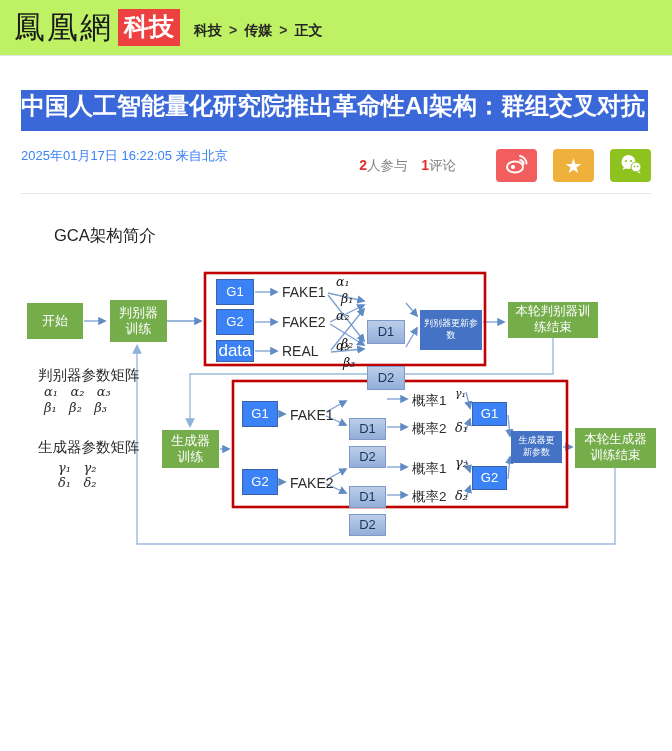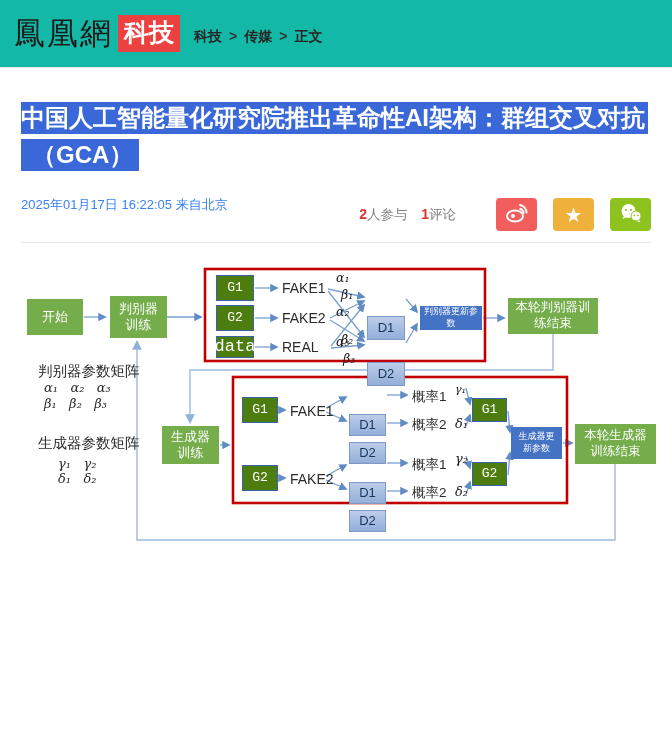--- a/index.html
+++ b/index.html
@@ -2,32 +2,32 @@
 <html><head>
 <meta charset="utf-8">
 <style>
   * { margin:0; padding:0; box-sizing:border-box; }
   html,body { background:#fff; }
   body {
     width:672px; height:751px; overflow:hidden; position:relative;
     font-family:"Liberation Sans","DejaVu Sans",sans-serif; color:#222;
   }
   
-  .site-header { display:flex; align-items:center; height:68px; padding-left:14px;
-    border-bottom:1px solid #e6e6e6; background:#14b8a6; }
+  .site-header { display:flex; align-items:center; height:56px; padding-left:14px;
+    border-bottom:1px solid #e6e6e6; background:#bef264; }
   .logo-text { font-family:"DejaVu Serif","Liberation Serif",serif; font-size:31px;
     color:#1a1a1a; letter-spacing:2px; font-weight:500; }
   .logo-badge { font-family:"DejaVu Serif","Liberation Serif",serif; background:#ed4141;
     color:#fff; font-size:25px; font-weight:bold; padding:1px 6px 3px; margin-left:5px; }
   .breadcrumb { margin-left:14px; font-size:14px; font-weight:bold; color:#252525; margin-top:6px;}
   .breadcrumb .sep { margin:0 7px; color:#333; font-weight:bold; }
   
   .main { padding:0 21px; }
   .article-title { margin-top:31px; font-size:24px; line-height:37px; font-weight:bold; }
-  .article-title .hl { background:#3b68d8; color:#fff; padding:2px 3px 3px 0; }
+  .article-title .hl { background:#3b68d8; color:#fff; padding:2px 3px 12px 0; }
   .article-title .hl2 { padding-left:11px; padding-right:6px; }
   .meta-row { margin-top:17px; display:flex; justify-content:space-between; align-items:flex-start; }
   .source { font-size:15.5px; font-weight:bold; color:#111; }
   .dateline { margin-top:6px; font-size:13px; color:#3b82f6; }
   .meta-right { display:flex; align-items:center; margin-top:8px; }
   .stats { font-size:13.5px; color:#808080; white-space:nowrap; }
   .stats b { color:#e03030; font-weight:bold; font-size:14px; }
   .stats .grp { margin-right:10px; }
   .share { display:flex; margin-left:14px; }
   .share-btn { width:41px; height:33px; border-radius:4px; display:flex; align-items:center;
@@ -38,21 +38,21 @@
   .divider { margin-top:11px; border-top:1px solid #e7e7e7; }
   .body-para { margin-top:33px; font-size:16.5px; line-height:33.5px; color:#191919;
     text-align:justify; text-indent:2em; }
   .section-heading { margin-top:31px; font-size:16.5px; color:#222; padding-left:2em; font-weight:normal; }
   
   .diagram { position:relative; width:672px; height:301px; margin-left:-21px; margin-top:13px; }
   .diagram svg.wires { position:absolute; left:0; top:0; }
   .node { position:absolute; display:flex; align-items:center; justify-content:center;
     text-align:center; white-space:pre-line; line-height:1.25; }
   .gbox { background:#75ad4b; color:#fff; font-size:13px; }
-  .bbox { background:#4d7c0f; color:#fff; border:1px solid #3a62a8; font-size:13px;font-family:Liberation Mono, monospace; }
+  .bbox { background:#3b82f6; color:#fff; border:1px solid #3a62a8; font-size:13px; }
   .lbox { background:#9fb7e2; color:#17365d; border:1px solid #7e99c8; font-size:13px;
     background-image:linear-gradient(#bccde9,#93aed9);margin-top:30px; }
   .ubox { background:#4472c4; color:#fff; font-size:9px; line-height:1.3; }
   .dlabel { position:absolute; font-size:14px; color:#2b2b2b; white-space:pre; }
   .greek { position:absolute; font-family:"DejaVu Serif","Liberation Serif",serif;
     font-style:italic; font-size:12.5px; color:#1a1a1a; white-space:pre; }
   .mtx-title { font-size:14.5px; }
   .mtx-row { font-family:"DejaVu Serif","Liberation Serif",serif; font-style:italic; font-size:13px;text-align:center; }
 </style>
 </head>
@@ -61,21 +61,21 @@
 <div class="site-header">
   <span class="logo-text">鳳凰網</span>
   <span class="logo-badge">科技</span>
   <span class="breadcrumb">
     <span>科技</span><span class="sep">&gt;</span><span>传媒</span><span class="sep">&gt;</span><span>正文</span>
   </span>
 </div>
 
 <div class="main">
 
-  <h1 class="article-title"><span class="hl">中国人工智能量化研究院推出革命性AI架构：群组交叉对抗</span><br><span class="hl hl2">（GCA）</span></h1>
+  <h1 class="article-title"><span class="hl">中国人工智能量化研究院推出革命性AI架构：群组交叉对抗</span><br></h1>
 
   <div class="meta-row">
     <div>
       <div class="dateline">2025年01月17日 16:22:05 来自北京</div>
     </div>
     <div class="meta-right">
       <div class="stats">
         <span class="grp"><b>2</b><span>人参与</span></span>
         <span class="grp"><b>1</b><span>评论</span></span>
       </div>
@@ -106,20 +106,21 @@
               <circle cx="18.8" cy="13.3" r="0.9" fill="#8ec31f"></circle>
             </svg>
           </span>
         </button>
       </div>
     </div>
   </div>
 
   <div class="divider"></div>
 
+  <h2 class="section-heading">GCA架构简介</h2>
 
   <div class="diagram">
     <svg class="wires" width="672" height="301" viewBox="0 0 672 301">
       <defs>
         <marker id="ah" viewBox="0 0 10 10" refX="8" refY="5" markerWidth="6.5" markerHeight="6.5" orient="auto-start-reverse">
           <path d="M0 0 L10 5 L0 10 z" fill="#5f8cc4"></path>
         </marker>
         <marker id="ahl" viewBox="0 0 10 10" refX="8" refY="5" markerWidth="7" markerHeight="7" orient="auto-start-reverse">
           <path d="M0 0 L10 5 L0 10 z" fill="#8fb3d8"></path>
         </marker>
@@ -187,21 +188,21 @@
     <div class="dlabel" style="left:282px;top:54px">FAKE2</div>
     <div class="dlabel" style="left:282px;top:83px">REAL</div>
     <div class="greek" style="left:336px;top:14px">α₁</div>
     <div class="greek" style="left:341px;top:31px">β₁</div>
     <div class="greek" style="left:336px;top:48px">α₂</div>
     <div class="greek" style="left:341px;top:76px">β₂</div>
     <div class="greek" style="left:336px;top:78px">α₃</div>
     <div class="greek" style="left:343px;top:95px">β₃</div>
     <div class="node lbox" style="left:367px;top:30px;width:38px;height:24px">D1</div>
     <div class="node lbox" style="left:367px;top:76px;width:38px;height:24px">D2</div>
-    <div class="node ubox" style="left:420px;top:50px;width:62px;height:24px">判别器更新参
+    <div class="node ubox" style="left:420px;top:50px;width:62px;height:40px">判别器更新参
 数</div>
 
     <div class="dlabel mtx-title" style="left:38px;top:106px">判别器参数矩阵</div>
     <div class="dlabel mtx-row" style="left:44px;top:124px">α₁   α₂   α₃</div>
     <div class="dlabel mtx-row" style="left:44px;top:140px">β₁   β₂   β₃</div>
     <div class="dlabel mtx-title" style="left:38px;top:178px">生成器参数矩阵</div>
     <div class="dlabel mtx-row" style="left:58px;top:200px">γ₁   γ₂</div>
     <div class="dlabel mtx-row" style="left:58px;top:215px">δ₁   δ₂</div>
 
     <div class="node bbox" style="left:242px;top:141px;width:36px;height:26px">G1</div>

